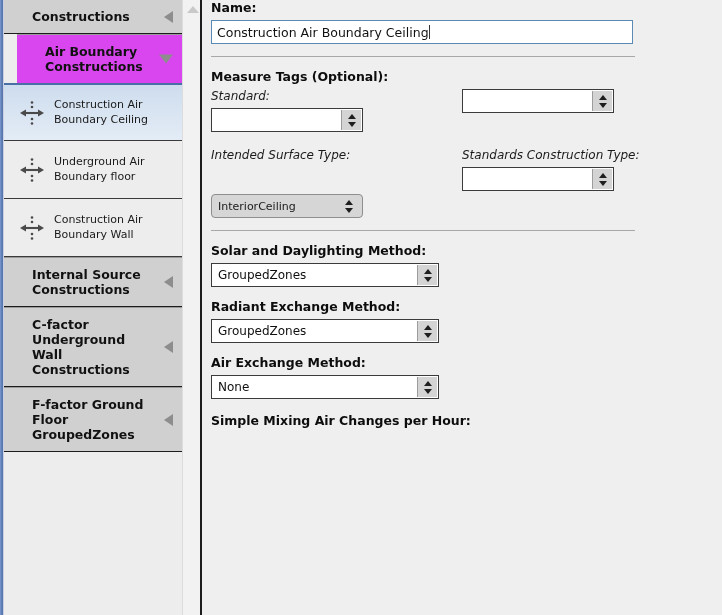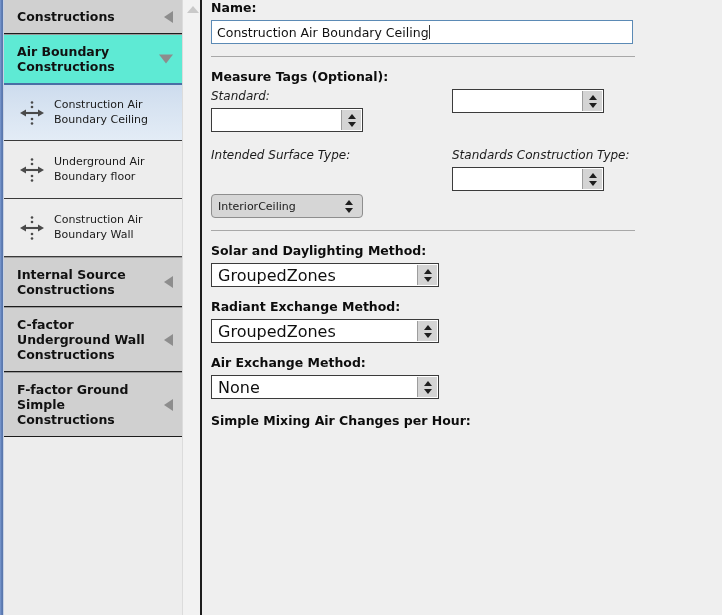--- a/index.html
+++ b/index.html
@@ -43,32 +43,33 @@
 
   .accordion {
     width: 178px;
   }
 
   .acc-header {
     position: relative;
     background: #d0d0d0;
     border-top: 1px solid #9a9a9a;
     border-bottom: 1px solid #1c1c1c;
-    padding: 9px 30px 9px 13px;
+    padding: 9px 30px 9px 28px;
     font-size: 12.5px;
     font-weight: bold;
     color: #111;
     line-height: 15px;
     cursor: pointer;
     user-select: none;
   }
   .acc-header.first { border-top: none; }
   .acc-header.expanded {
-    background: #5eead4;
+    background: #d946ef;
     border-bottom: 1px solid #4a6fa5;
+    margin-left: 13px;
   }
   .acc-header .caret {
     position: absolute;
     right: 9px;
     top: 50%;
     transform: translateY(-50%);
     width: 0; height: 0;
   }
   .caret-left {
     border-top: 6px solid transparent;
@@ -195,21 +196,21 @@
 
   
   .combo {
     position: relative;
     height: 24px;
     background: #ffffff;
     border: 1px solid #3b3b3b;
     display: flex;
     align-items: center;
     padding: 0 28px 0 6px;
-    font-size: 16px;
+    font-size: 12px;
     color: #0f0f0f;
     cursor: pointer;
     font-family: "DejaVu Sans", "Liberation Sans", sans-serif;
   }
   .combo.disabled {
     background: #d6d6d6;
     border: 1px solid #8e8e8e;
     border-radius: 4px;
     color: #1a1a1a;
     font-size: 11px;
@@ -244,21 +245,21 @@
     border-right: 4px solid transparent;
     border-top: 5px solid #1e1e1e;
   }
 
   .w150 { width: 152px; }
   .w226 { width: 228px; }
   .w140 { width: 140px; }
 
   .two-col {
     display: flex;
-    gap: 0;
+    gap: 10px;
   }
   .col-a { width: 241px; flex: 0 0 241px; }
   .col-b { width: 241px; flex: 0 0 241px; }
 
   .row-inline {
     display: flex;
     align-items: center;
     gap: 28px;
     flex-direction: column;
   }
@@ -354,21 +355,21 @@
         <span>Internal Source Constructions</span>
         <span class="caret caret-left"></span>
       </div>
 
       <div class="acc-header">
         <span>C-factor Underground Wall Constructions</span>
         <span class="caret caret-left"></span>
       </div>
 
       <div class="acc-header">
-        <span>F-factor Ground Simple Constructions</span>
+        <span>F-factor Ground Floor GroupedZones</span>
         <span class="caret caret-left"></span>
       </div>
 
     </div>
   </div>
 
   <div class="splitter">
     <div class="scroll-up"></div>
     <div class="splitter-rule"></div>
   </div>

